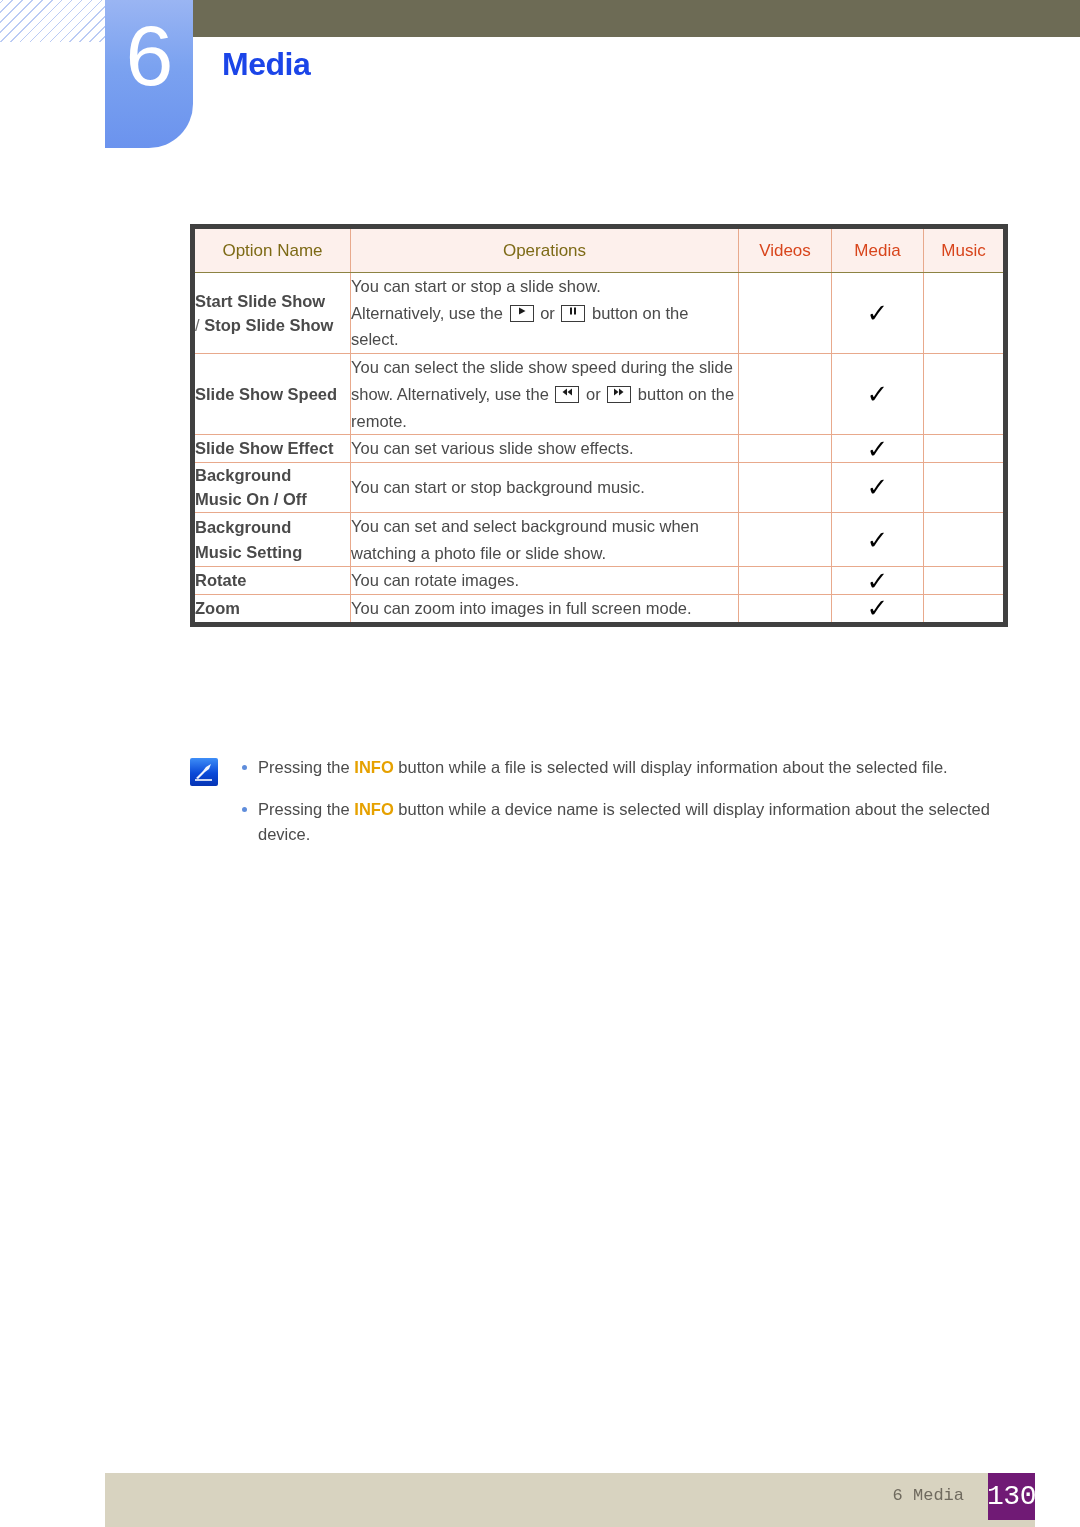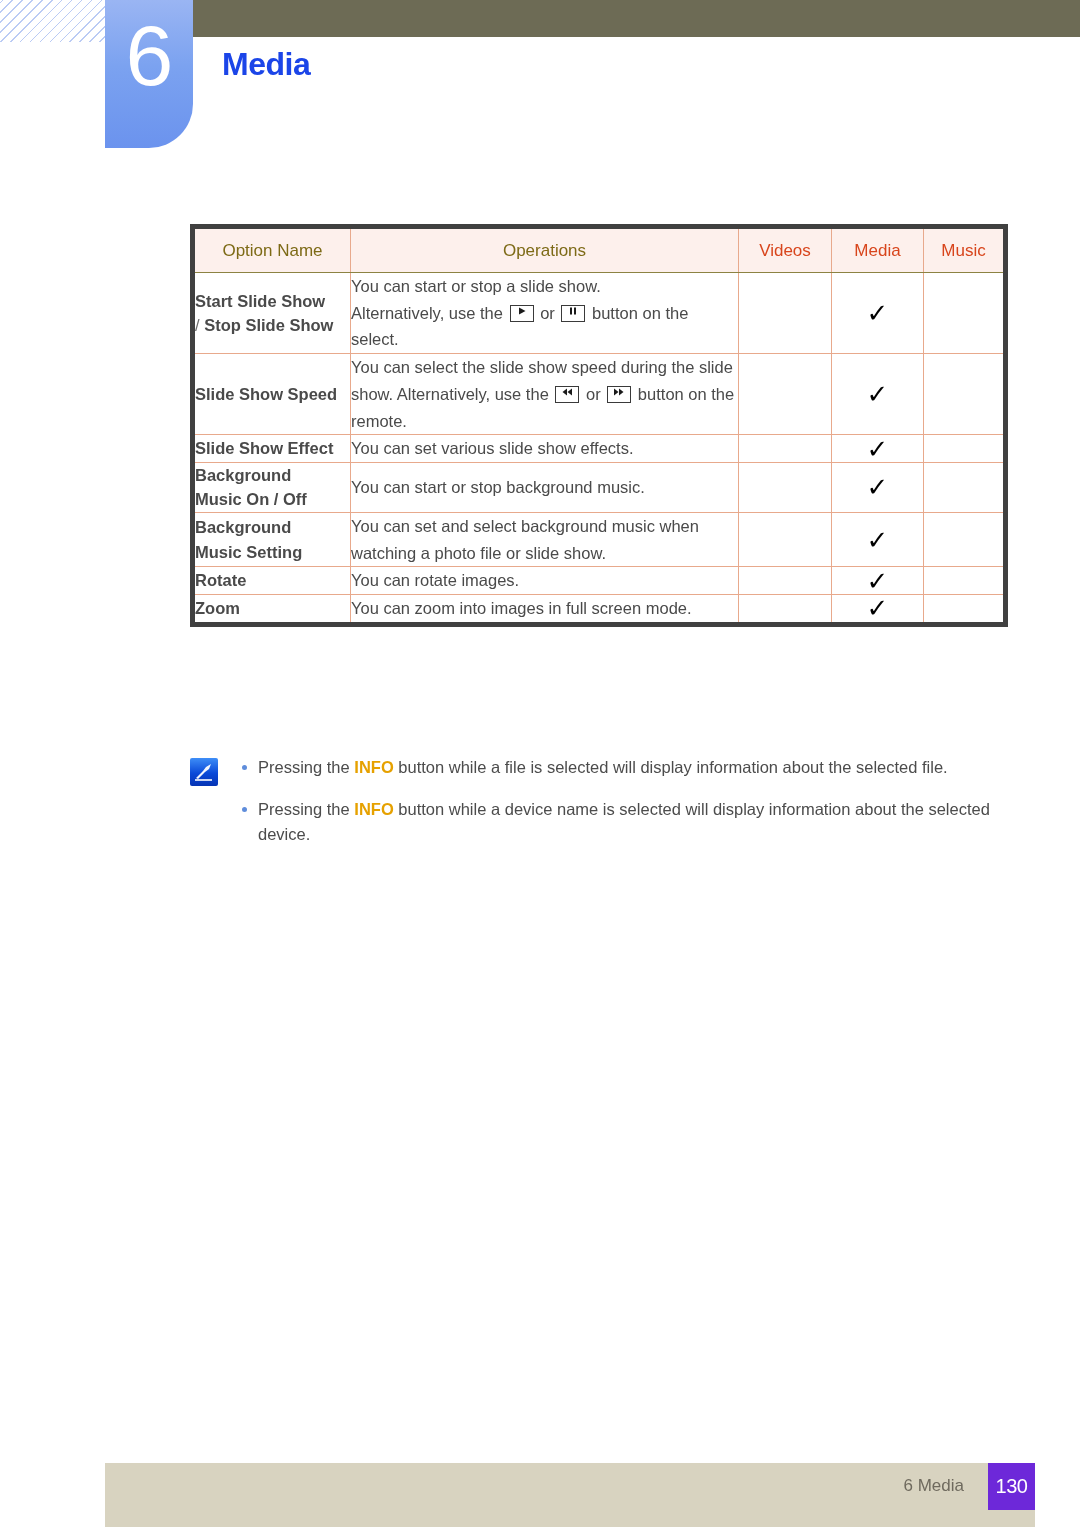--- a/index.html
+++ b/index.html
@@ -191,38 +191,39 @@
   }
   .note-item b {
     color: #e6a100;
     font-weight: bold;
   }
 
   
   .footer-bar {
     position: absolute;
     left: 105px; bottom: 0;
-    width: 930px; height: 64px;
+    width: 930px; height: 54px;
     background: #d8d3c0;
+    font-family: Liberation Mono, monospace;
   }
   .footer-label {
     position: absolute;
     right: 71px;
     top: 13px;
     font-size: 17px;
     color: #6f6a5e;
   }
   .page-badge {
     position: absolute;
     right: 0;
     top: 0;
     width: 47px; height: 47px;
-    background: #6d28d9;
+    background: #701a75;
     color: #ffffff;
-    font-size: 20px;
+    font-size: 28px;
     display: flex;
     align-items: center;
     justify-content: center;
     letter-spacing: -0.5px;
   }
 </style>
 </head>
 <body>
 
 <div class="hatch"></div>

